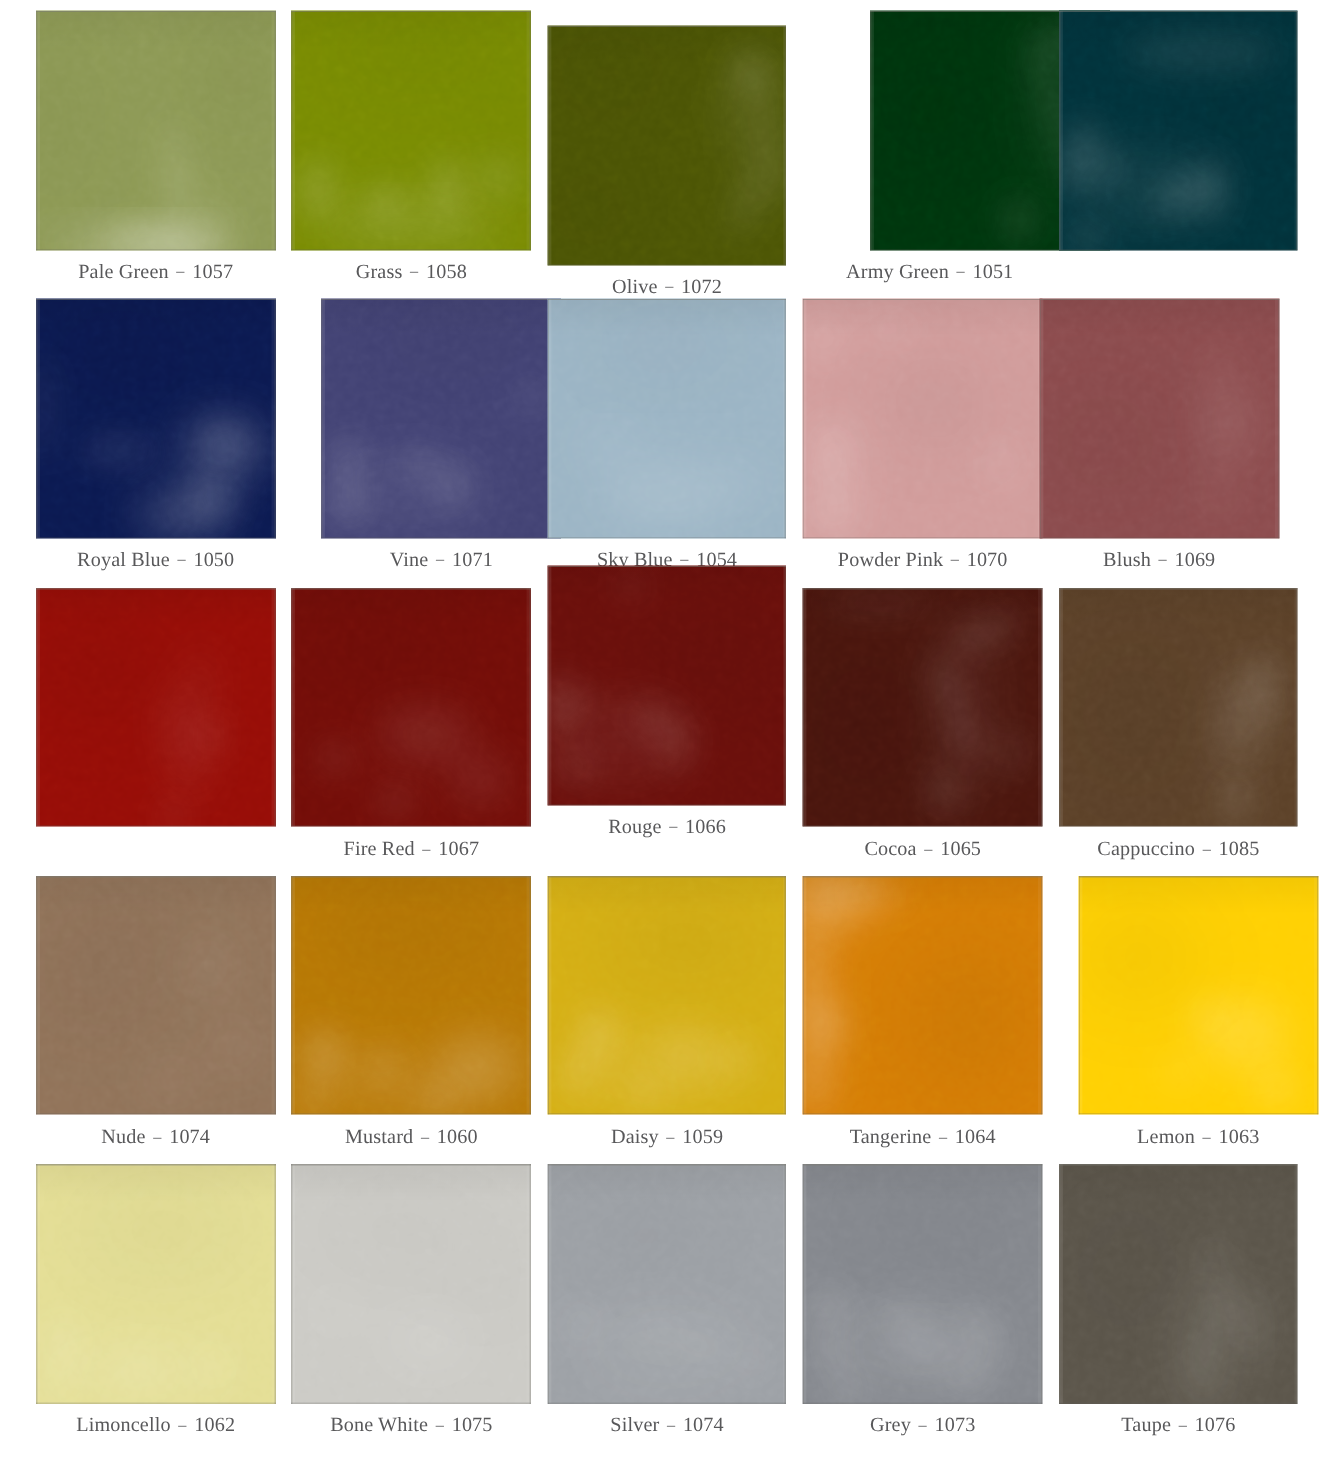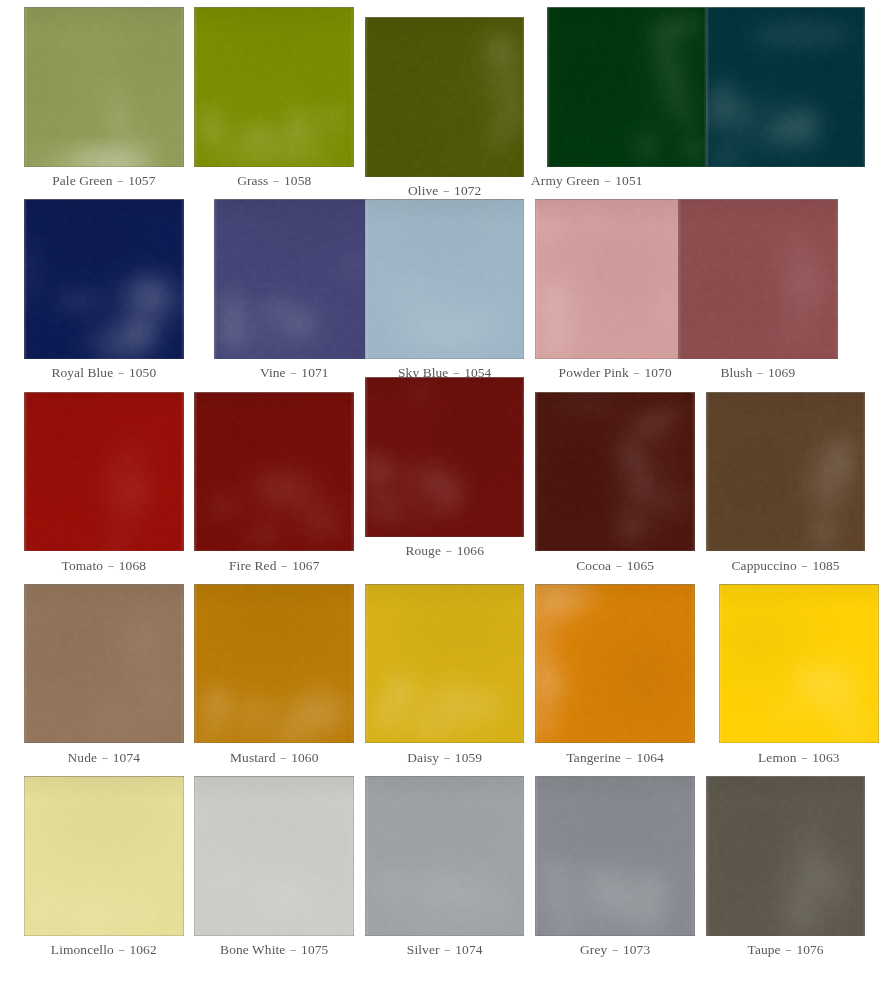--- a/index.html
+++ b/index.html
@@ -158,21 +158,21 @@
           <filter id="gl2n">
             <feTurbulence type="fractalNoise" baseFrequency="0.16" numOctaves="2" seed="19"></feTurbulence>
             <feColorMatrix type="saturate" values="0"></feColorMatrix>
           </filter>
           <rect x="0" y="0" width="160" height="160" filter="url(#gl2n)"></rect>
         </svg>
         <div class="edge"></div>
       </div>
       <div class="label"><span>Olive</span><span class="dash">–</span><span>1072</span></div>
     </div>
-    <div class="cell" style="left: 483px; top: 0px; padding-left: 40px;">
+    <div class="cell" style="left: 516px; top: 0px; padding-left: 40px;">
       <div class="tile" style="background: rgb(0, 53, 13);">
         <svg class="gloss" viewBox="0 0 160 160" preserveAspectRatio="none">
           <defs>
             <filter id="gl3a" x="-60%" y="-60%" width="220%" height="220%">
               <feGaussianBlur stdDeviation="13"></feGaussianBlur>
             </filter>
             <filter id="gl3b" x="-60%" y="-60%" width="220%" height="220%">
               <feGaussianBlur stdDeviation="10"></feGaussianBlur>
             </filter>
             <filter id="gl3d" x="-60%" y="-60%" width="220%" height="220%">
@@ -431,21 +431,21 @@
           <filter id="gl8n">
             <feTurbulence type="fractalNoise" baseFrequency="0.16" numOctaves="2" seed="61"></feTurbulence>
             <feColorMatrix type="saturate" values="0"></feColorMatrix>
           </filter>
           <rect x="0" y="0" width="160" height="160" filter="url(#gl8n)"></rect>
         </svg>
         <div class="edge"></div>
       </div>
       <div class="label"><span>Powder Pink</span><span class="dash">–</span><span>1070</span></div>
     </div>
-    <div class="cell" style="left: 654px; top: 192.3px; border-radius: 24px;">
+    <div class="cell" style="left: 669px; top: 192.3px; border-radius: 24px;">
       <div class="tile" style="background: rgb(140, 75, 77);">
         <svg class="gloss" viewBox="0 0 160 160" preserveAspectRatio="none">
           <defs>
             <filter id="gl9a" x="-60%" y="-60%" width="220%" height="220%">
               <feGaussianBlur stdDeviation="13"></feGaussianBlur>
             </filter>
             <filter id="gl9b" x="-60%" y="-60%" width="220%" height="220%">
               <feGaussianBlur stdDeviation="10"></feGaussianBlur>
             </filter>
             <filter id="gl9d" x="-60%" y="-60%" width="220%" height="220%">
@@ -515,21 +515,20 @@
         </svg>
         <svg class="grain" viewBox="0 0 160 160" preserveAspectRatio="none">
           <filter id="gl10n">
             <feTurbulence type="fractalNoise" baseFrequency="0.16" numOctaves="2" seed="75"></feTurbulence>
             <feColorMatrix type="saturate" values="0"></feColorMatrix>
           </filter>
           <rect x="0" y="0" width="160" height="160" filter="url(#gl10n)"></rect>
         </svg>
         <div class="edge"></div>
       </div>
-      <div class="label"><span>Tomato</span><span class="dash">–</span><span>1068</span></div>
     </div>
     <div class="cell" style="left: 170.45px; top: 384.6px;">
       <div class="tile" style="background: rgb(115, 13, 8);">
         <svg class="gloss" viewBox="0 0 160 160" preserveAspectRatio="none">
           <defs>
             <filter id="gl11a" x="-60%" y="-60%" width="220%" height="220%">
               <feGaussianBlur stdDeviation="13"></feGaussianBlur>
             </filter>
             <filter id="gl11b" x="-60%" y="-60%" width="220%" height="220%">
               <feGaussianBlur stdDeviation="10"></feGaussianBlur>

